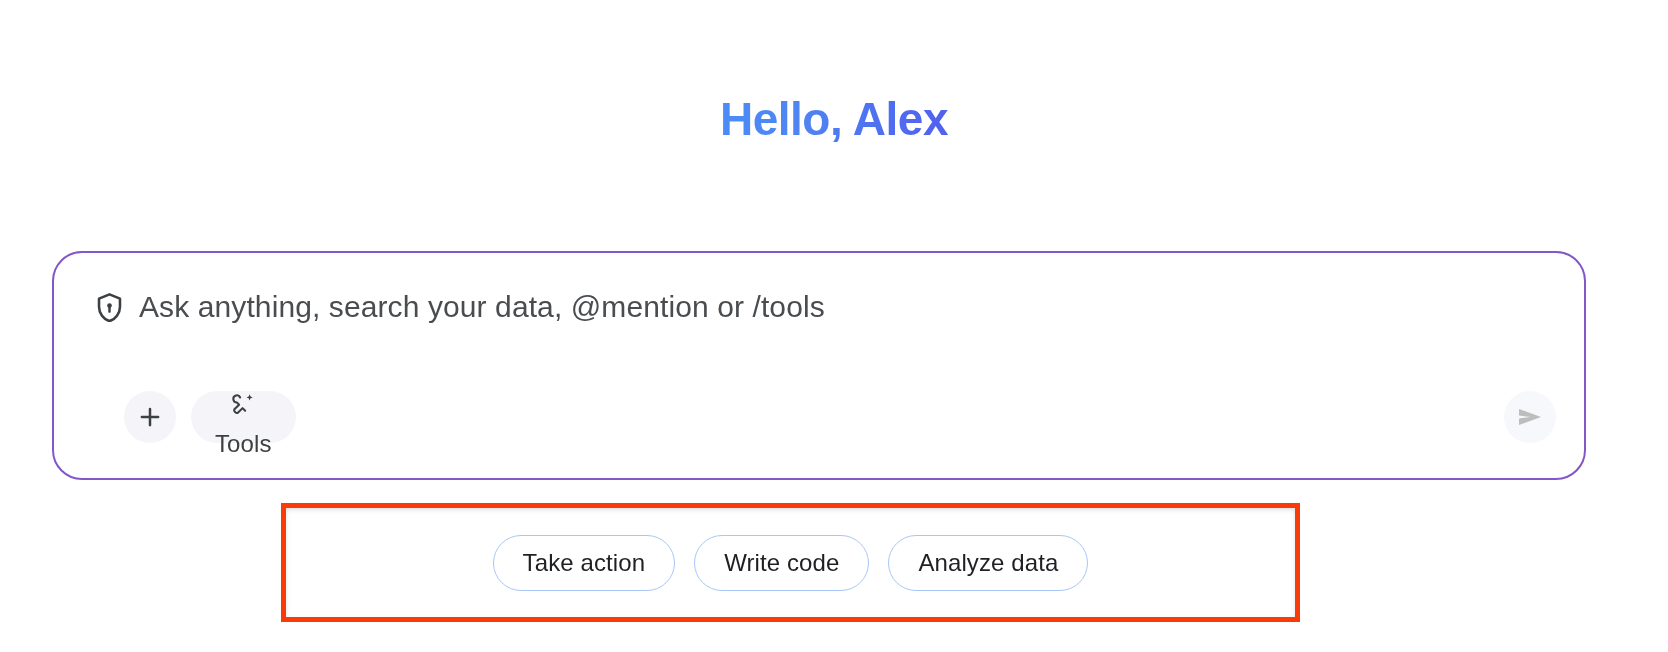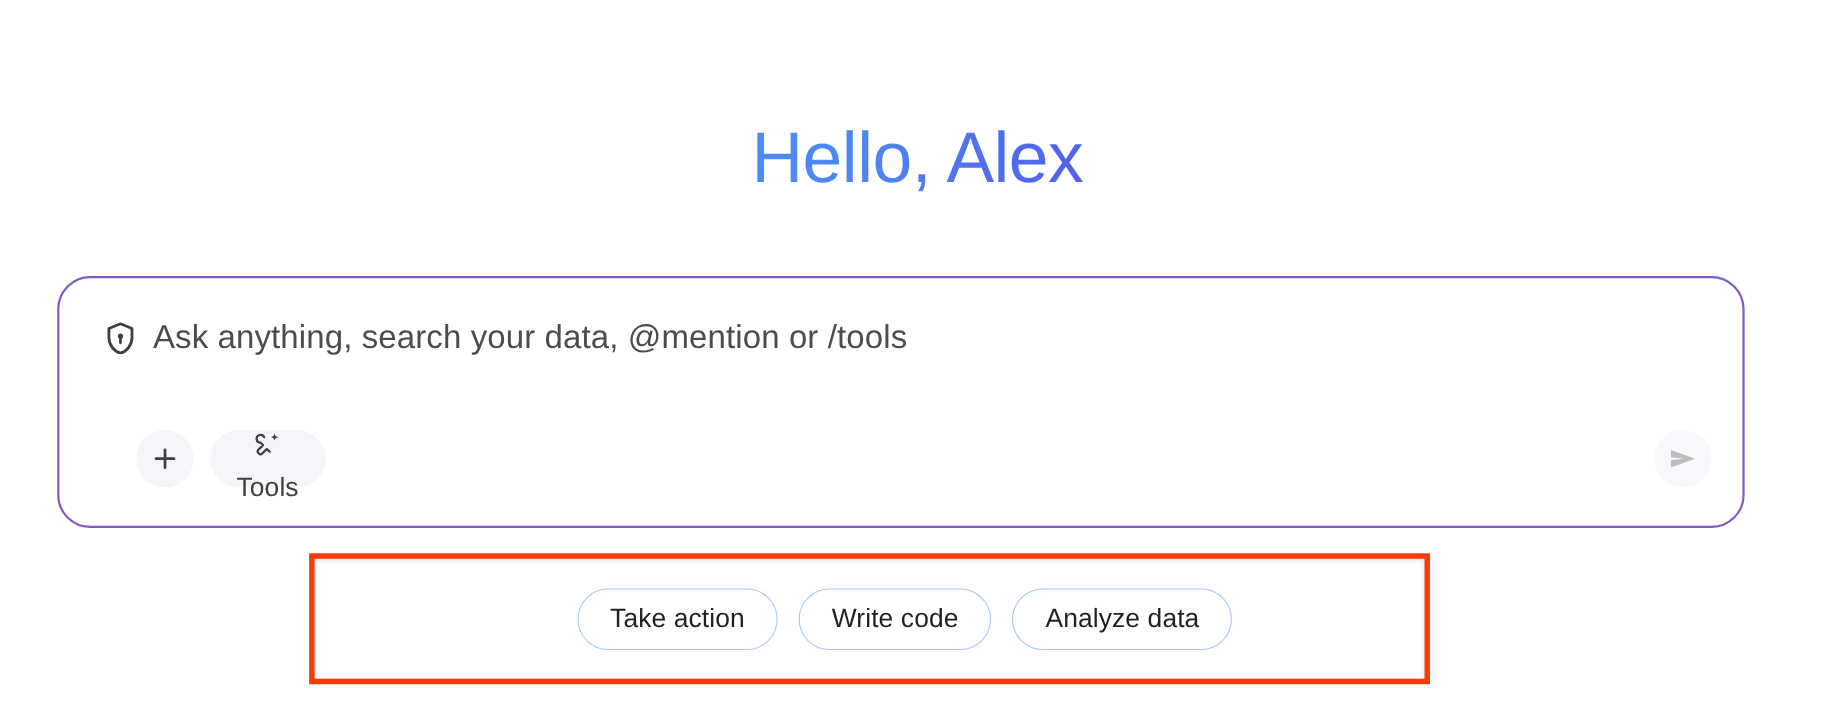--- a/index.html
+++ b/index.html
@@ -26,22 +26,22 @@
   
   .greeting-wrap {
     position: absolute;
     top: 62px;
     left: 0;
     width: 1668px;
     text-align: center;
   }
   .greeting {
     display: inline-block;
-    font-size: 65px;
-    font-weight: 400;
+    font-size: 46px;
+    font-weight: 700;
     letter-spacing: -0.5px;
     line-height: 1.15;
     background: linear-gradient(95deg, #4b8cf5 0%, #4f84f2 38%, #4f6ef0 72%, #5160ee 100%);
     -webkit-background-clip: text;
     background-clip: text;
     color: transparent;
     -webkit-text-fill-color: transparent;
   }
 
   
@@ -154,21 +154,20 @@
   .suggestions {
     position: absolute;
     left: 281px;
     top: 503px;
     width: 1019px;
     height: 119px;
     display: flex;
     align-items: center;
     justify-content: center;
     gap: 19px;
-    margin-left: 32px;
   }
   .chip {
     height: 56px;
     border-radius: 28px;
     border: 1.6px solid #a8c7f7;
     background: #ffffff;
     color: #1f2023;
     font-size: 24px;
     font-family: inherit;
     padding: 0 29px;

